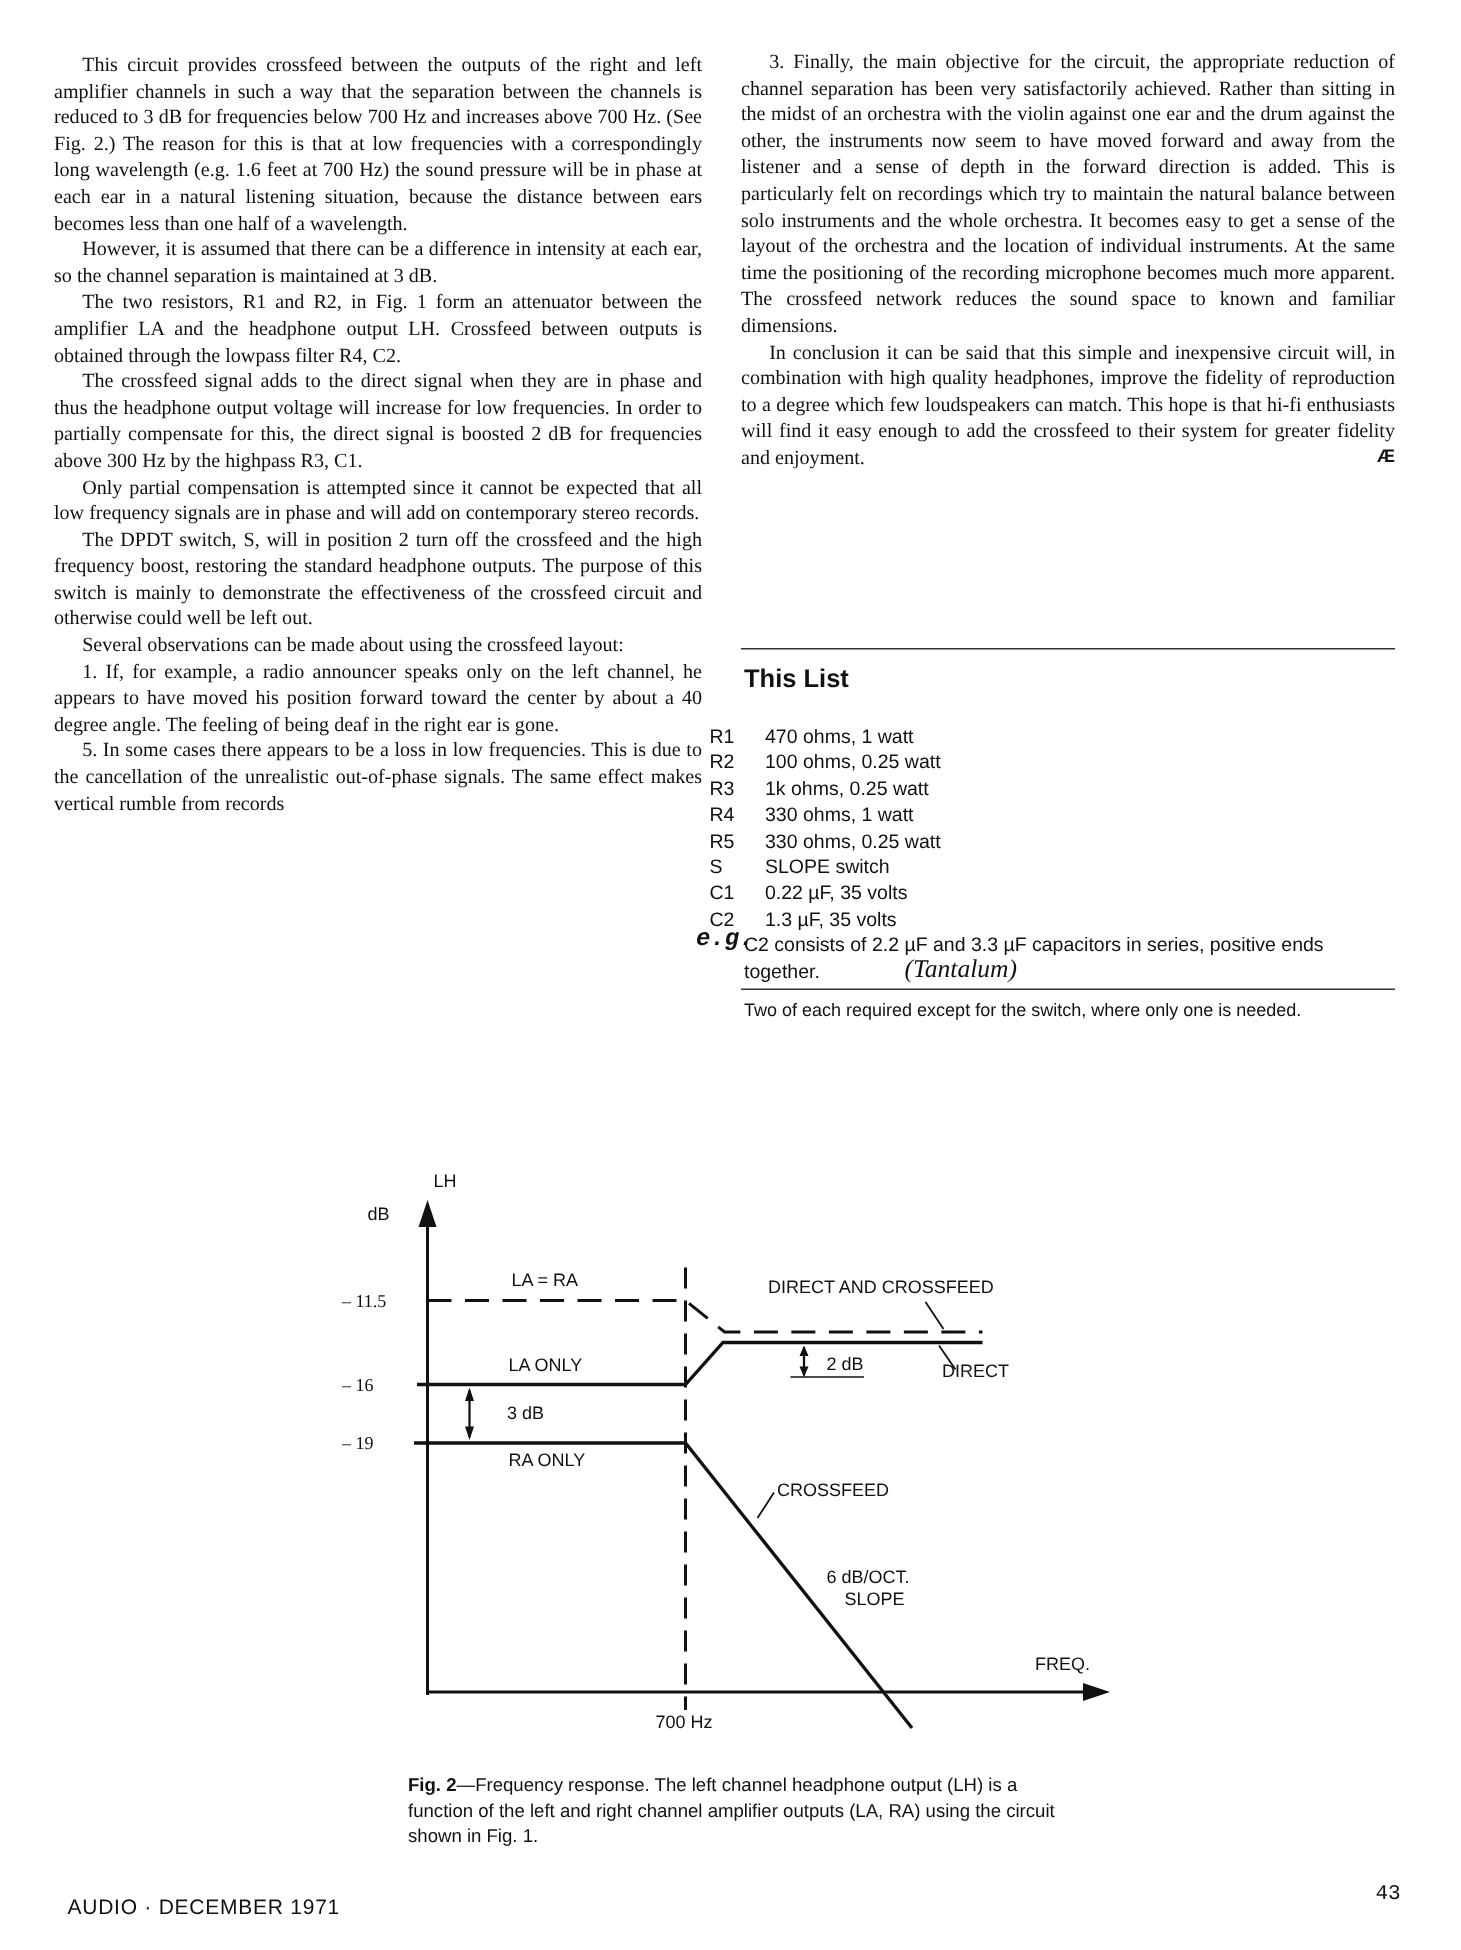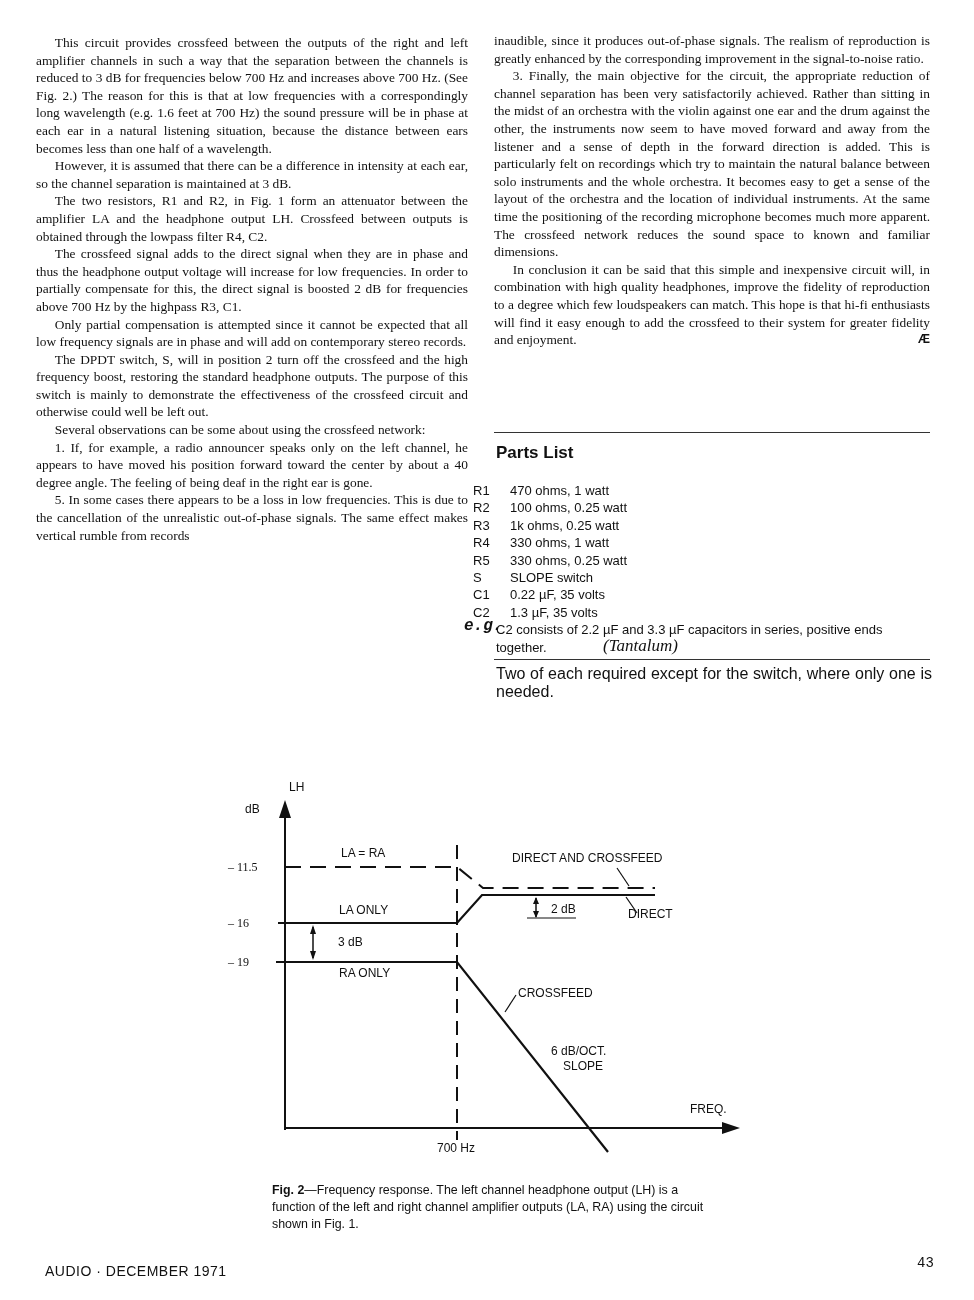--- a/index.html
+++ b/index.html
@@ -10,52 +10,51 @@
   #right-col { left: 494px; top: 32px; width: 436px; }
   .ae { float: right; font-weight: bold; font-family: "Liberation Sans", sans-serif; font-size: 12px; }
   .rule { position: absolute; left: 494px; width: 436px; border-top: 1px solid #333; height: 0; }
   #parts-title { position: absolute; left: 496px; top: 443px; font-family: "Liberation Sans", "DejaVu Sans", sans-serif; font-weight: bold; font-size: 17px; }
   #parts-list { position: absolute; left: 473px; top: 482px; font-family: "Liberation Sans", "DejaVu Sans", sans-serif; font-size: 13px; line-height: 17.4px; }
   .part-row { display: flex; }
   .part-id { width: 37px; }
   #parts-note { position: absolute; left: 496px; top: 621px; width: 436px; font-family: "Liberation Sans", sans-serif; font-size: 13px; line-height: 17.6px; }
   #handwriting { position: absolute; left: 603px; top: 636px; font-family: Liberation Serif, serif; font-style: italic; font-size: 17px; }
   #eg-note { position: absolute; left: 464px; top: 617px; font-family: Liberation Mono, monospace; font-style: italic; font-weight: bold; font-size: 16px; }
-  #parts-footnote { position: absolute; left: 496px; top: 665px; width: 436px; font-family: "Liberation Sans", sans-serif; font-size: 16px; line-height: 17.6px; text-align: justify; }
+  #parts-footnote { position: absolute; left: 496px; top: 665px; width: 436px; font-family: "Liberation Sans", sans-serif; font-size: 12px; line-height: 17.6px; text-align: justify; }
   #figure { position: absolute; left: 0; top: 0; }
   .fig-text { font-family: "Liberation Sans", "DejaVu Sans", sans-serif; font-size: 12px; fill: #111; }
   .fig-tick { font-family: "Liberation Serif", serif; font-size: 12px; fill: #111; }
   #caption { position: absolute; left: 272px; top: 1182px; width: 450px; font-family: "Liberation Sans", sans-serif; font-size: 12.4px; line-height: 17px; }
   #caption b { font-weight: bold; }
   #footer-left { position: absolute; left: 45px; top: 1263px; font-family: "Liberation Sans", sans-serif; font-size: 14px; letter-spacing: 0.5px; }
   #page-number { position: absolute; left: 917px; top: 1255px; font-family: Liberation Mono, monospace; font-size: 14px; text-align: right; }
 </style>
 </head>
 <body>
 
 <div id="left-col" class="col">
   <p>This circuit provides crossfeed between the outputs of the right and left amplifier channels in such a way that the separation between the channels is reduced to 3 dB for frequencies below 700 Hz and increases above 700 Hz. (See Fig. 2.) The reason for this is that at low frequencies with a correspondingly long wavelength (e.g. 1.6 feet at 700 Hz) the sound pressure will be in phase at each ear in a natural listening situation, because the distance between ears becomes less than one half of a wavelength.</p>
   <p>However, it is assumed that there can be a difference in intensity at each ear, so the channel separation is maintained at 3 dB.</p>
   <p>The two resistors, R1 and R2, in Fig. 1 form an attenuator between the amplifier LA and the headphone output LH. Crossfeed between outputs is obtained through the lowpass filter R4, C2.</p>
-  <p>The crossfeed signal adds to the direct signal when they are in phase and thus the headphone output voltage will increase for low frequencies. In order to partially compensate for this, the direct signal is boosted 2 dB for frequencies above 700 Hz by the highpass R3, C1.</p>
+  <p>The crossfeed signal adds to the direct signal when they are in phase and thus the headphone output voltage will increase for low frequencies. In order to partially compensate for this, the direct signal is boosted 2 dB for frequencies above 300 Hz by the highpass R3, C1.</p>
   <p>Only partial compensation is attempted since it cannot be expected that all low frequency signals are in phase and will add on contemporary stereo records.</p>
   <p>The DPDT switch, S, will in position 2 turn off the crossfeed and the high frequency boost, restoring the standard headphone outputs. The purpose of this switch is mainly to demonstrate the effectiveness of the crossfeed circuit and otherwise could well be left out.</p>
-  <p>Several observations can be some about using the crossfeed network:</p>
+  <p>Several observations can be made about using the crossfeed layout:</p>
   <p>1. If, for example, a radio announcer speaks only on the left channel, he appears to have moved his position forward toward the center by about a 40 degree angle. The feeling of being deaf in the right ear is gone.</p>
   <p>5. In some cases there appears to be a loss in low frequencies. This is due to the cancellation of the unrealistic out-of-phase signals. The same effect makes vertical rumble from records</p>
 </div>
 
 <div id="right-col" class="col">
-  <p style="text-indent:0">inaudible, since it produces out-of-phase signals. The realism of reproduction is greatly enhanced by the corresponding improvement in the signal-to-noise ratio.</p>
   <p>3. Finally, the main objective for the circuit, the appropriate reduction of channel separation has been very satisfactorily achieved. Rather than sitting in the midst of an orchestra with the violin against one ear and the drum against the other, the instruments now seem to have moved forward and away from the listener and a sense of depth in the forward direction is added. This is particularly felt on recordings which try to maintain the natural balance between solo instruments and the whole orchestra. It becomes easy to get a sense of the layout of the orchestra and the location of individual instruments. At the same time the positioning of the recording microphone becomes much more apparent. The crossfeed network reduces the sound space to known and familiar dimensions.</p>
   <p><span>In conclusion it can be said that this simple and inexpensive circuit will, in combination with high quality headphones, improve the fidelity of reproduction to a degree which few loudspeakers can match. This hope is that hi-fi enthusiasts will find it easy enough to add the crossfeed to their system for greater fidelity and enjoyment.</span> <span class="ae">Æ</span></p>
 </div>
 
 <div class="rule" style="top:432px"></div>
-<div id="parts-title">Parts List</div>
+<div id="parts-title">This List</div>
 
 <div id="parts-list">
   <div class="part-row">
       <span class="part-id">R1</span>
       <span>470 ohms, 1 watt</span>
     </div>
   <div class="part-row">
       <span class="part-id">R2</span>
       <span>100 ohms, 0.25 watt</span>
     </div>

